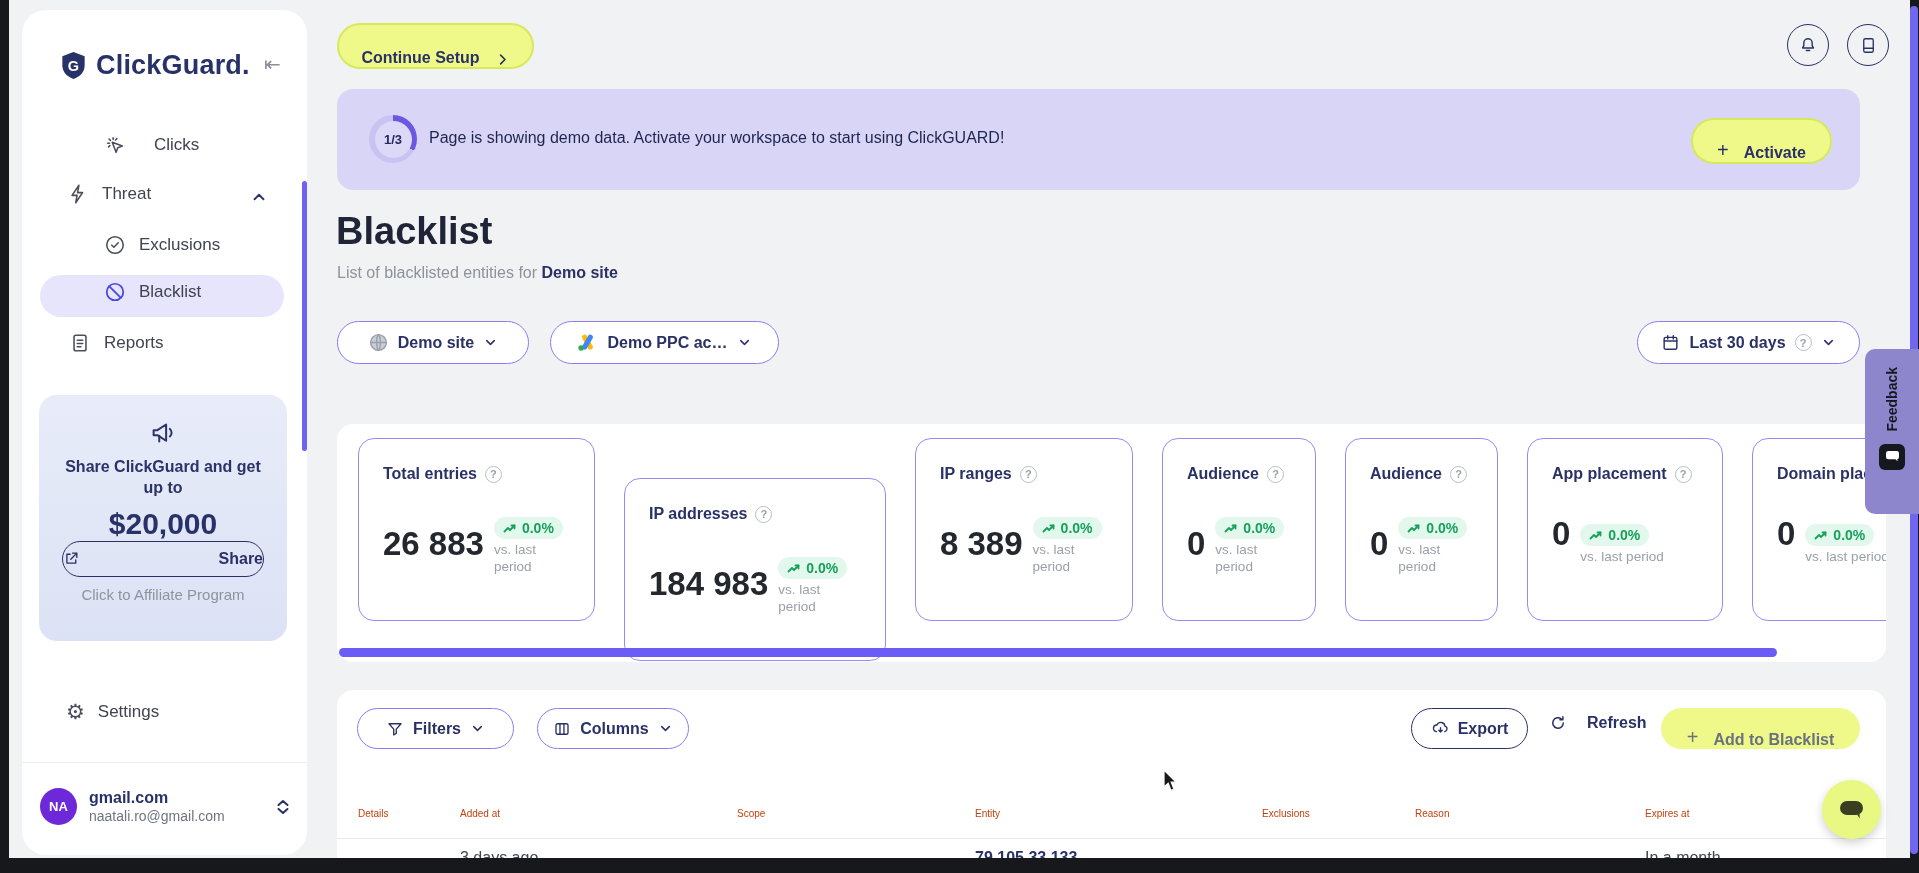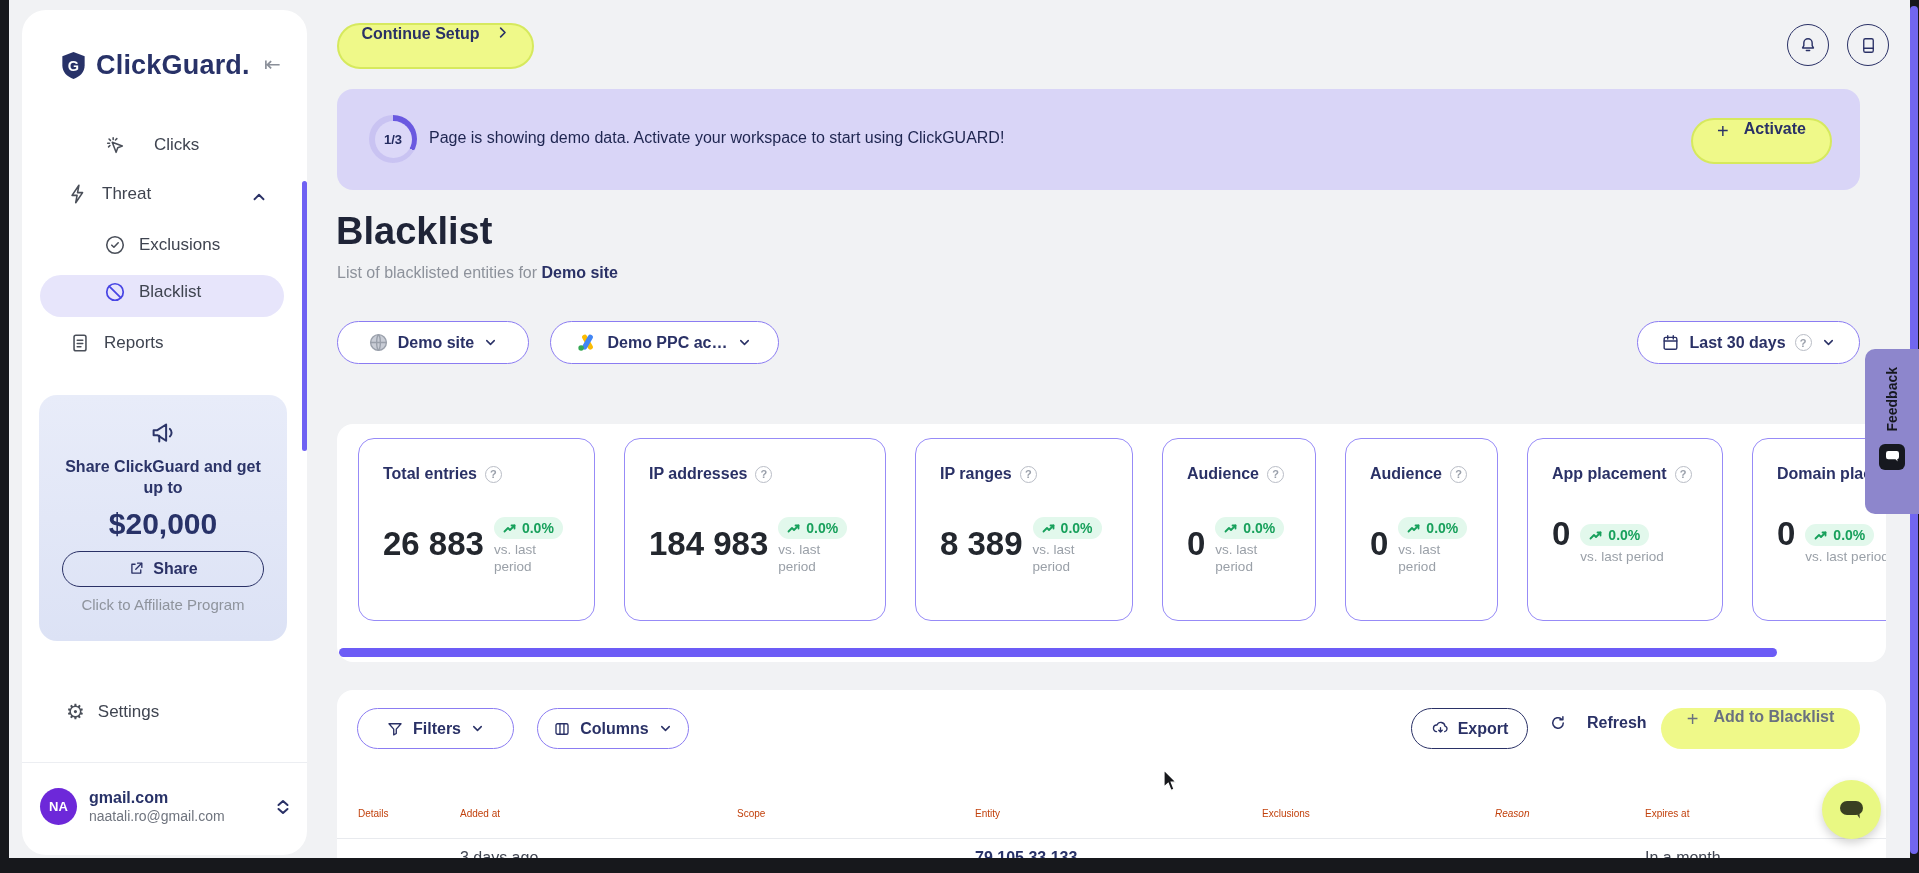--- a/index.html
+++ b/index.html
@@ -8,21 +8,21 @@
   #stage { position:relative; width:1919px; height:873px; background:#17181c; }
   #app { position:absolute; left:9px; top:0; width:1901px; height:858px; background:#f1f2f4; }
 
   
   .abs { position:absolute; }
   svg { display:block; }
   .pill { display:flex; align-items:center; justify-content:center; gap:9px;
           background:#fff; border:1px solid #8b7cf2; border-radius:999px;
           color:#2a3166; font-size:16px; font-weight:600; cursor:pointer; }
   .lime { background:#eff989; border:2px solid #d6e95d; border-radius:999px;
-          display:flex; align-items:flex-start; justify-content:center; gap:15px;
+          display:flex; align-items:flex-end; justify-content:center; gap:15px;
           color:#2a3166; font-size:16px; font-weight:600; cursor:pointer; }
   .help { display:inline-flex; align-items:center; justify-content:center;
           width:17px; height:17px; border:1.5px solid #b9bdc6; border-radius:50%;
           color:#9aa0ab; font-size:11px; font-weight:700; flex:0 0 auto; }
   .chev { color:#2a3166; }
 
   
   .edge-left   { left:0; top:0; width:9px; height:873px; background:#17181c; z-index:60; }
   .edge-bottom { left:0; top:858px; width:1919px; height:15px; background:#17181c; z-index:60; }
 
@@ -38,22 +38,22 @@
               color:#3f4450; font-size:17px; font-weight:500; cursor:pointer; }
   .nav-item .nicon { color:#4a4f59; display:flex; }
   .nav-active { left:18px; top:265px; width:244px; height:42px; background:#e7e5fb; border-radius:21px; }
   .side-scroll { left:280px; top:171px; width:5px; height:270px; background:#6f61f3; border-radius:3px; }
 
   .promo { left:17px; top:385px; width:248px; height:246px; border-radius:18px;
            background:linear-gradient(180deg,#e8ecf9 0%,#dce2f5 100%);
            display:flex; flex-direction:column; align-items:center; text-align:center; }
   .promo-title { width:210px; margin-top:10px; color:#2b3468; font-size:16px; font-weight:600; line-height:1.3; }
   .promo-amount { margin-top:8px; color:#283268; font-size:30px; font-weight:800; }
-  .promo-share { margin-top:10px; width:202px; height:36px; border:1.5px solid #2a3166; border-radius:18px;
-                 background:transparent; display:flex; align-items:center; justify-content:center; gap:8px;
+  .promo-share { width:202px; height:36px; border:1.5px solid #2a3166; border-radius:18px;
+                 background:transparent; display:flex; align-items:center; justify-content:space-between; gap:8px;
                  color:#2a3166; font-size:16px; font-weight:600; cursor:pointer; }
   .promo-aff { margin-top:9px; color:#8e939c; font-size:15px; cursor:pointer; }
 
   .settings-row { left:44px; top:690px; }
   .acct-divider { left:0; top:752px; width:285px; height:1px; background:#eceef2; }
   .account { position:absolute; left:18px; top:778px; width:250px; display:flex; align-items:center; gap:12px; cursor:pointer; }
   .avatar { width:37px; height:37px; border-radius:50%; background:#6d28d9; color:#fff;
             display:flex; align-items:center; justify-content:center; font-size:13px; font-weight:600; }
   .acct-name { color:#283268; font-size:16px; font-weight:700; }
   .acct-email { color:#6f747e; font-size:14px; margin-top:1px; }
@@ -84,21 +84,21 @@
 
   
   .sel-site { left:328px; top:321px; width:192px; height:43px; }
   .sel-ppc  { left:541px; top:321px; width:229px; height:43px; }
   .sel-date { left:1628px; top:321px; width:223px; height:43px; }
 
   
   .stats-panel { left:328px; top:424px; width:1549px; height:238px; background:#fff; border-radius:16px; overflow:hidden; }
   .stats-row { position:absolute; left:21px; top:14px; display:flex; gap:29px; }
   .card { flex:0 0 auto; height:183px; background:#fff; border:1px solid #978bf7; border-radius:16px; padding:26px 24px 0 24px; }
-  .card:nth-child(1){width:237px;} .card:nth-child(2){width:262px;} .card:nth-child(3){width:218px;}
+  .card:nth-child(1){width:237px;} .card:nth-child(2){width:262px;margin-top:40px;} .card:nth-child(3){width:218px;}
   .card:nth-child(4){width:154px;} .card:nth-child(5){width:153px;} .card:nth-child(6){width:196px;}
   .card:nth-child(7){width:230px;}
   .card-head { display:flex; align-items:center; gap:8px; color:#2a3166; font-size:16px; font-weight:600; white-space:nowrap; }
   .card-bottom { display:flex; align-items:flex-end; gap:10px; margin-top:34px; }
   .card-num { font-size:33px; font-weight:800; color:#23272e; white-space:nowrap; line-height:1; padding-bottom:24px; }
   .card-side { display:flex; flex-direction:column; gap:3px; padding-bottom:8px; }
   .badge { display:inline-flex; align-items:center; gap:5px; background:#e2f8ec; border-radius:12px;
            padding:3px 9px; color:#17a05b; font-size:14px; font-weight:700; width:max-content; }
   .vs { color:#9aa0a8; font-size:13.5px; line-height:1.25; width:62px; }
   .card:nth-child(6) .vs, .card:nth-child(7) .vs { width:auto; white-space:nowrap; }
@@ -555,21 +555,21 @@
   <button class="lime abs btn-add">
     <span style="font-size:20px; font-weight:500; color:#6a7180;">+</span>
     <span>Add to Blacklist</span>
   </button>
 
   <span class="th" style="left:349px;">Details</span>
   <span class="th" style="left:451px;">Added at</span>
   <span class="th" style="left:728px;">Scope</span>
   <span class="th" style="left:966px;">Entity</span>
   <span class="th" style="left:1253px;">Exclusions</span>
-  <span class="th" style="left:1486px;font-style:italic;">Reason</span>
+  <span class="th" style="left:1406px;">Reason</span>
   <span class="th" style="left:1636px;">Expires at</span>
   <div class="th-underline abs"></div>
 
   <span class="row-frag" style="left:451px;">3 days ago</span>
   <span class="row-frag entity" style="left:966px;">79.105.33.133</span>
   <span class="row-frag" style="left:1636px;">In a month</span>
 
 </div>
 
 <div class="feedback-tab abs">

